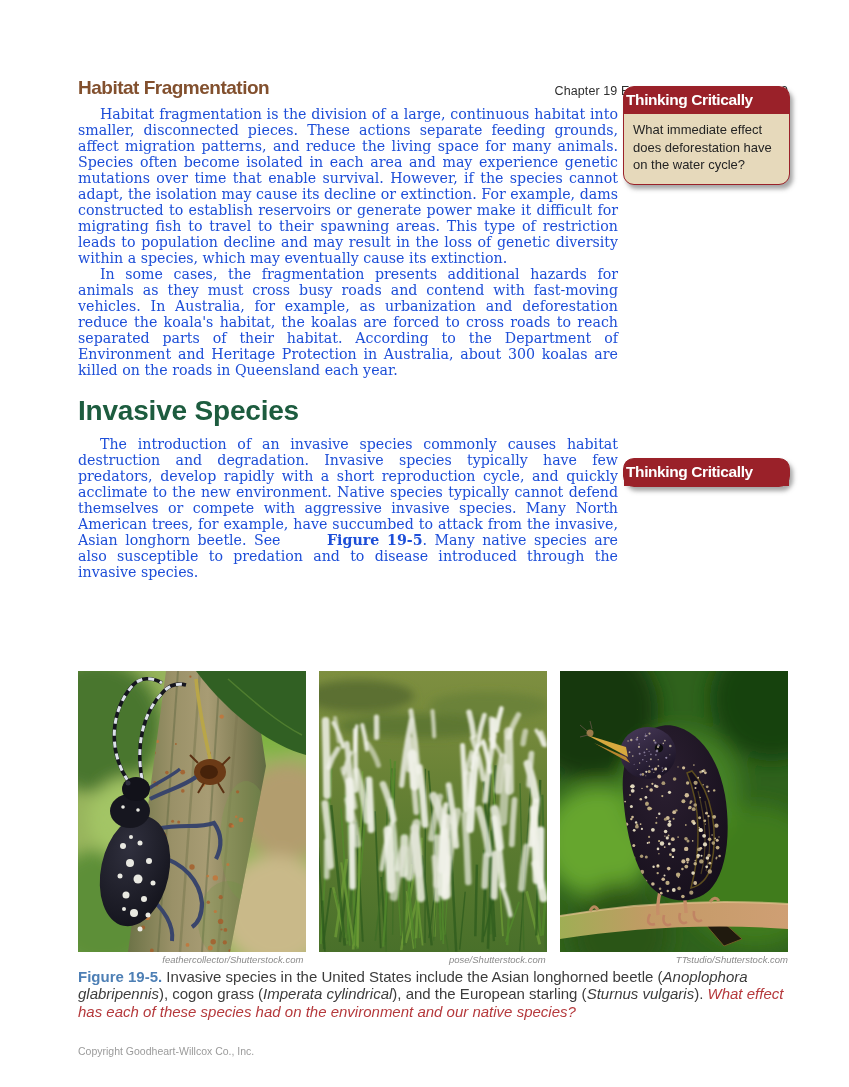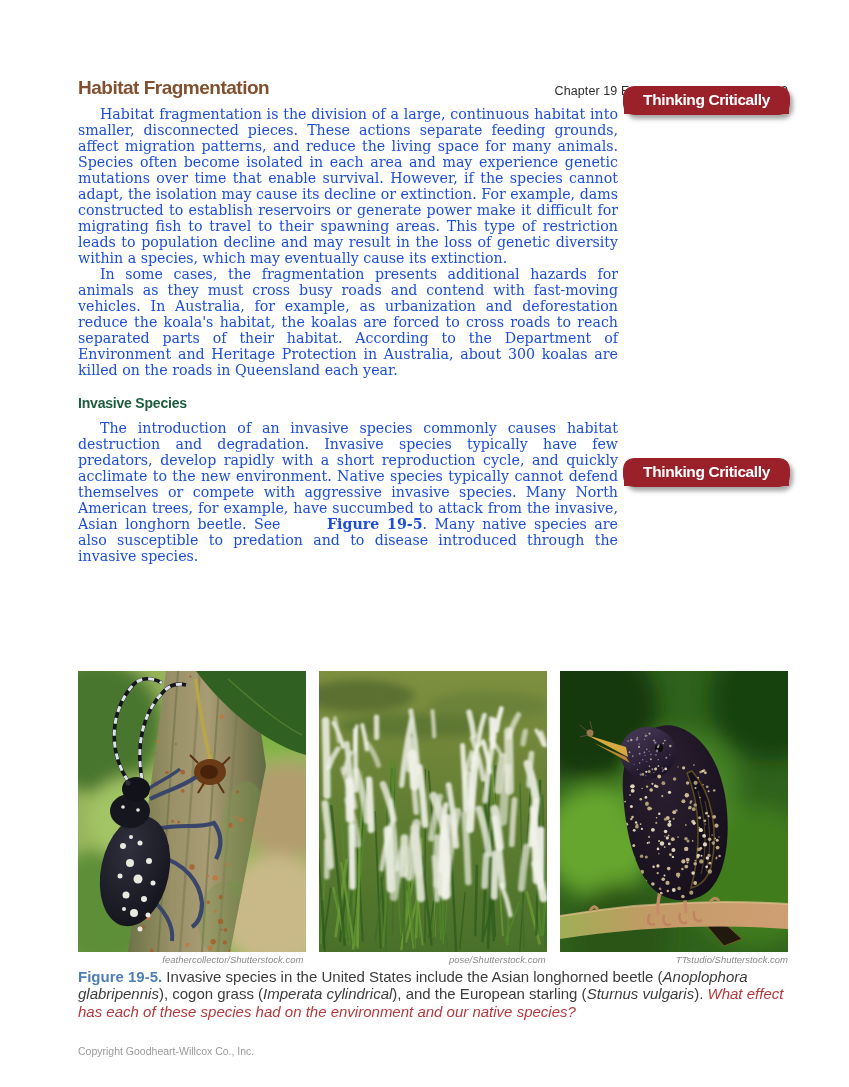--- a/index.html
+++ b/index.html
@@ -8,33 +8,33 @@
 
   
   .running-head{position:absolute;top:37px;right:61px;font-size:12.5px;color:#2e2e2e;
                 letter-spacing:.1px;margin-top:47px;}
   .running-head .pagenum{margin-left:28px;}
 
   
   .text-col{position:absolute;left:78px;top:77px;width:540px;}
   .h-brown{font-size:19px;font-weight:700;color:var(--brown_heading,#82502e);
            letter-spacing:-.5px;margin:0 0 7px 0;}
-  .h-green{font-size:14px;font-weight:700;color:var(--green_heading,#1d5c3f);
+  .h-green{font-size:28px;font-weight:700;color:var(--green_heading,#1d5c3f);
            letter-spacing:-.2px;margin:17px 0 9px 0;}
   p.body{font-family:"DejaVu Serif","Liberation Serif",serif;font-size:14.2px;
          line-height:16px;color:#1d4ed8;text-align:justify;margin:0;text-indent:22px;}
   .seg-bold{font-weight:700;margin-left:39px;}
   .seg-normal{}
 
   
   .tc-box{position:absolute;left:623px;width:165px;background:var(--tan,#e6d9bb);
           border:1.6px solid var(--maroon,#9a2129);border-radius:11px;
           box-shadow:3px 4px 4px rgba(80,80,80,.5);}
   .tc-head{background:var(--maroon,#9a2129);color:#fff;font-weight:700;font-size:15.5px;
-           letter-spacing:-.4px;text-align:center;padding:4px 2px 5px;
+           letter-spacing:-.4px;text-align:left;padding:4px 2px 5px;
            border-radius:8px 8px 0 0;}
   .tc-body{padding:7px 9px 10px;font-size:13px;line-height:17.6px;color:#242424;}
   .tc-box.one{top:86px;}
   .tc-box.two{top:458px;}
 
   
   .photos{position:absolute;left:78px;top:671px;width:710px;display:flex;gap:13px;}
   .photo{width:228px;height:281px;}
   .photo svg{display:block;width:228px;height:281px;}
   .credits{position:absolute;left:78px;top:954px;width:710px;display:flex;gap:17px;}
@@ -59,20 +59,21 @@
   <div class="text-col">
     <h2 class="h-brown">Habitat Fragmentation</h2>
     <p class="body">Habitat fragmentation is the division of a large, continuous habitat into smaller, disconnected pieces. These actions separate feeding grounds, affect migration patterns, and reduce the living space for many animals. Species often become isolated in each area and may experience genetic mutations over time that enable survival. However, if the species cannot adapt, the isolation may cause its decline or extinction. For example, dams constructed to establish reservoirs or generate power make it difficult for migrating fish to travel to their spawning areas. This type of restriction leads to population decline and may result in the loss of genetic diversity within a species, which may eventually cause its extinction.</p>
     <p class="body">In some cases, the fragmentation presents additional hazards for animals as they must cross busy roads and contend with fast-moving vehicles. In Australia, for example, as urbanization and deforestation reduce the koala's habitat, the koalas are forced to cross roads to reach separated parts of their habitat. According to the Department of Environment and Heritage Protection in Australia, about 300 koalas are killed on the roads in Queensland each year.</p>
     <h2 class="h-green">Invasive Species</h2>
     <p class="body"><span class="seg-normal">The introduction of an invasive species commonly causes habitat destruction and degradation. Invasive species typically have few predators, develop rapidly with a short reproduction cycle, and quickly acclimate to the new environment. Native species typically cannot defend themselves or compete with aggressive invasive species. Many North American trees, for example, have succumbed to attack from the invasive, Asian longhorn beetle. See </span><span class="seg-bold">Figure 19-5</span><span class="seg-normal">. Many native species are also susceptible to predation and to disease introduced through the invasive species.</span></p>
   </div>
 
   <div class="tc-box one">
     <div class="tc-head">Thinking Critically</div>
+    <div class="tc-body">What immediate effect does deforestation have on the water cycle?</div>
   </div>
 
   <div class="tc-box two">
     <div class="tc-head">Thinking Critically</div>
   </div>
 
   <div class="photos">
 
     <div class="photo">
       <svg viewBox="0 0 228 281" xmlns="http://www.w3.org/2000/svg">

